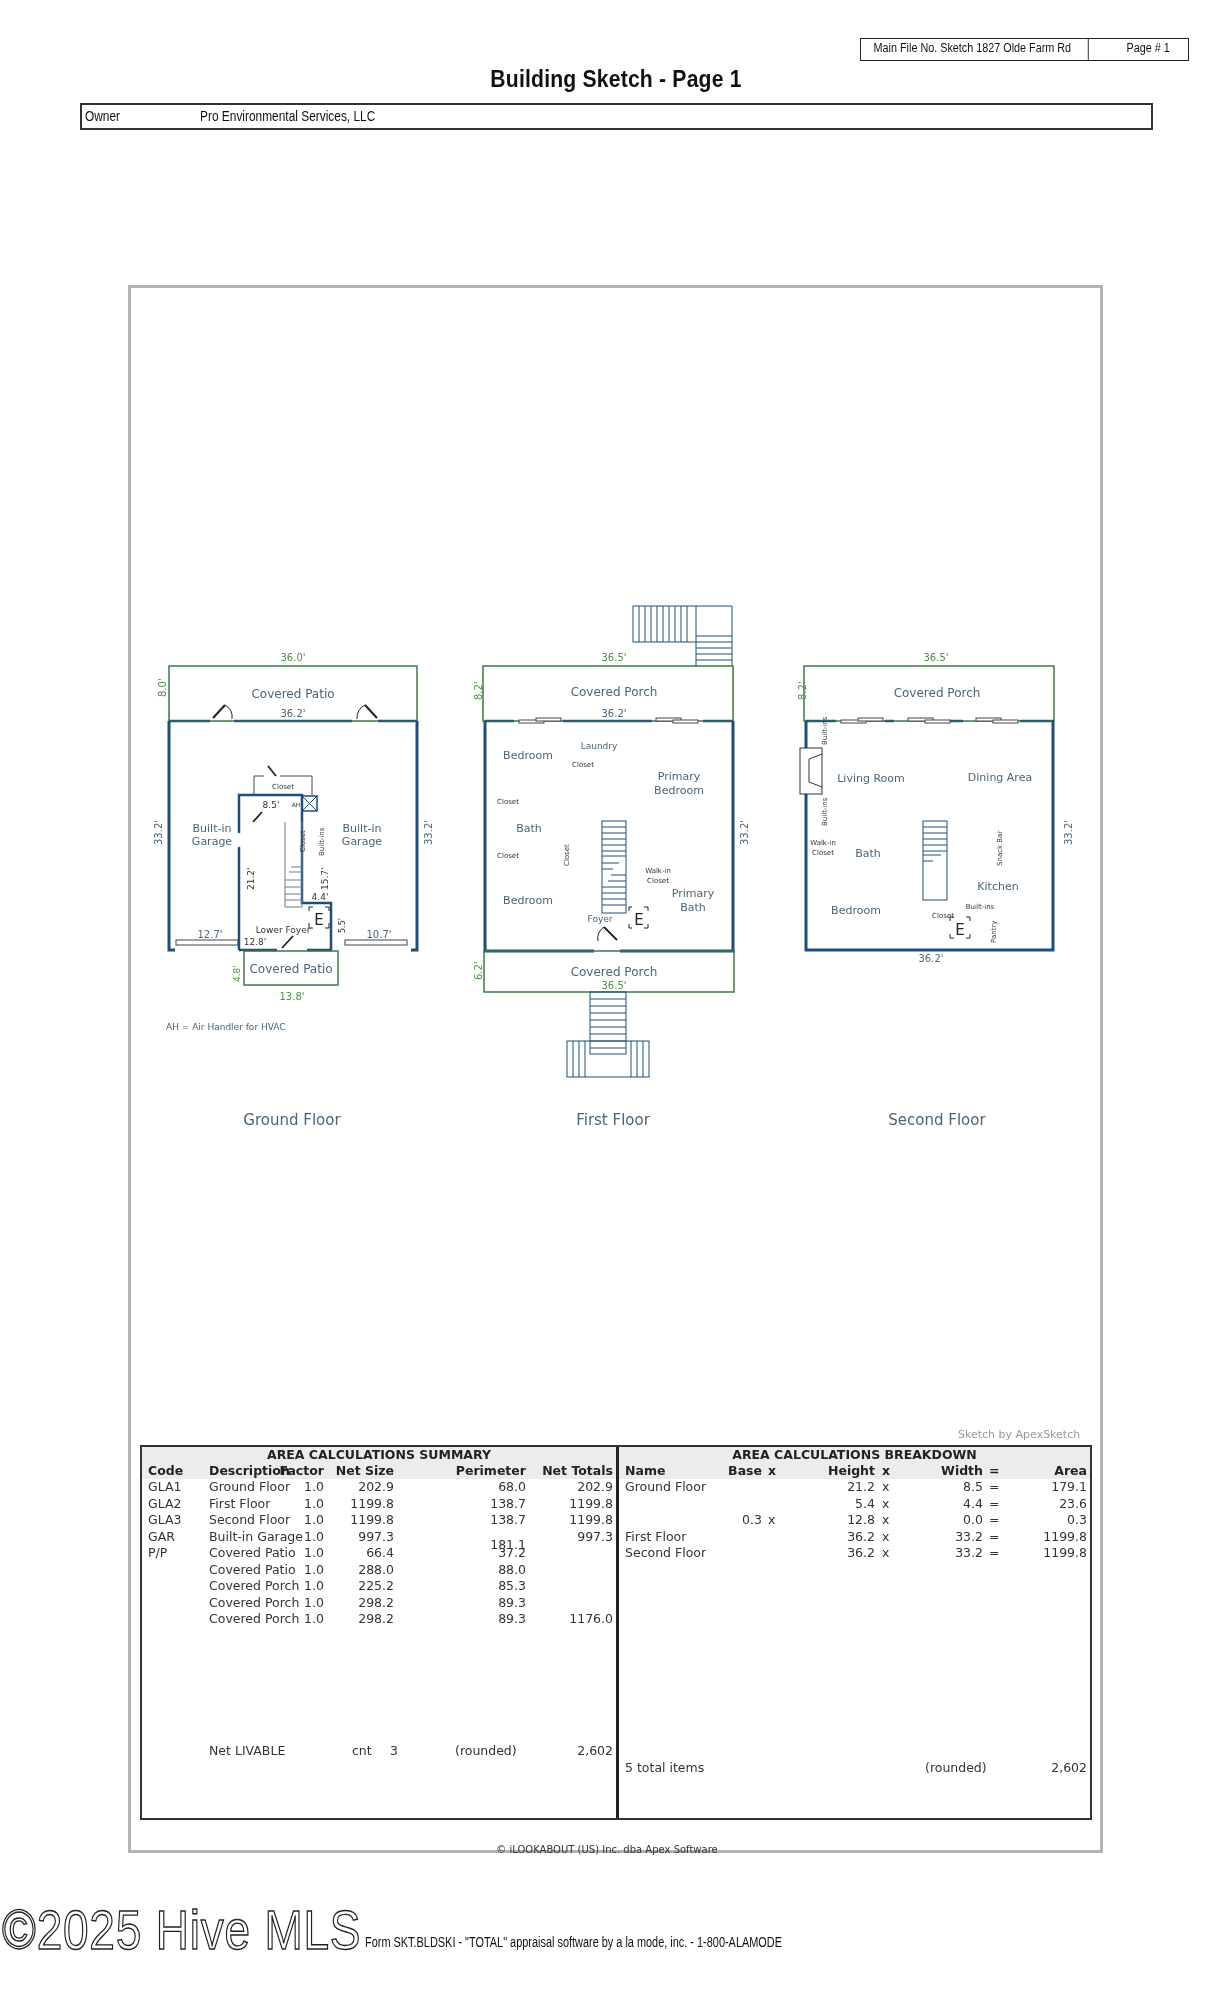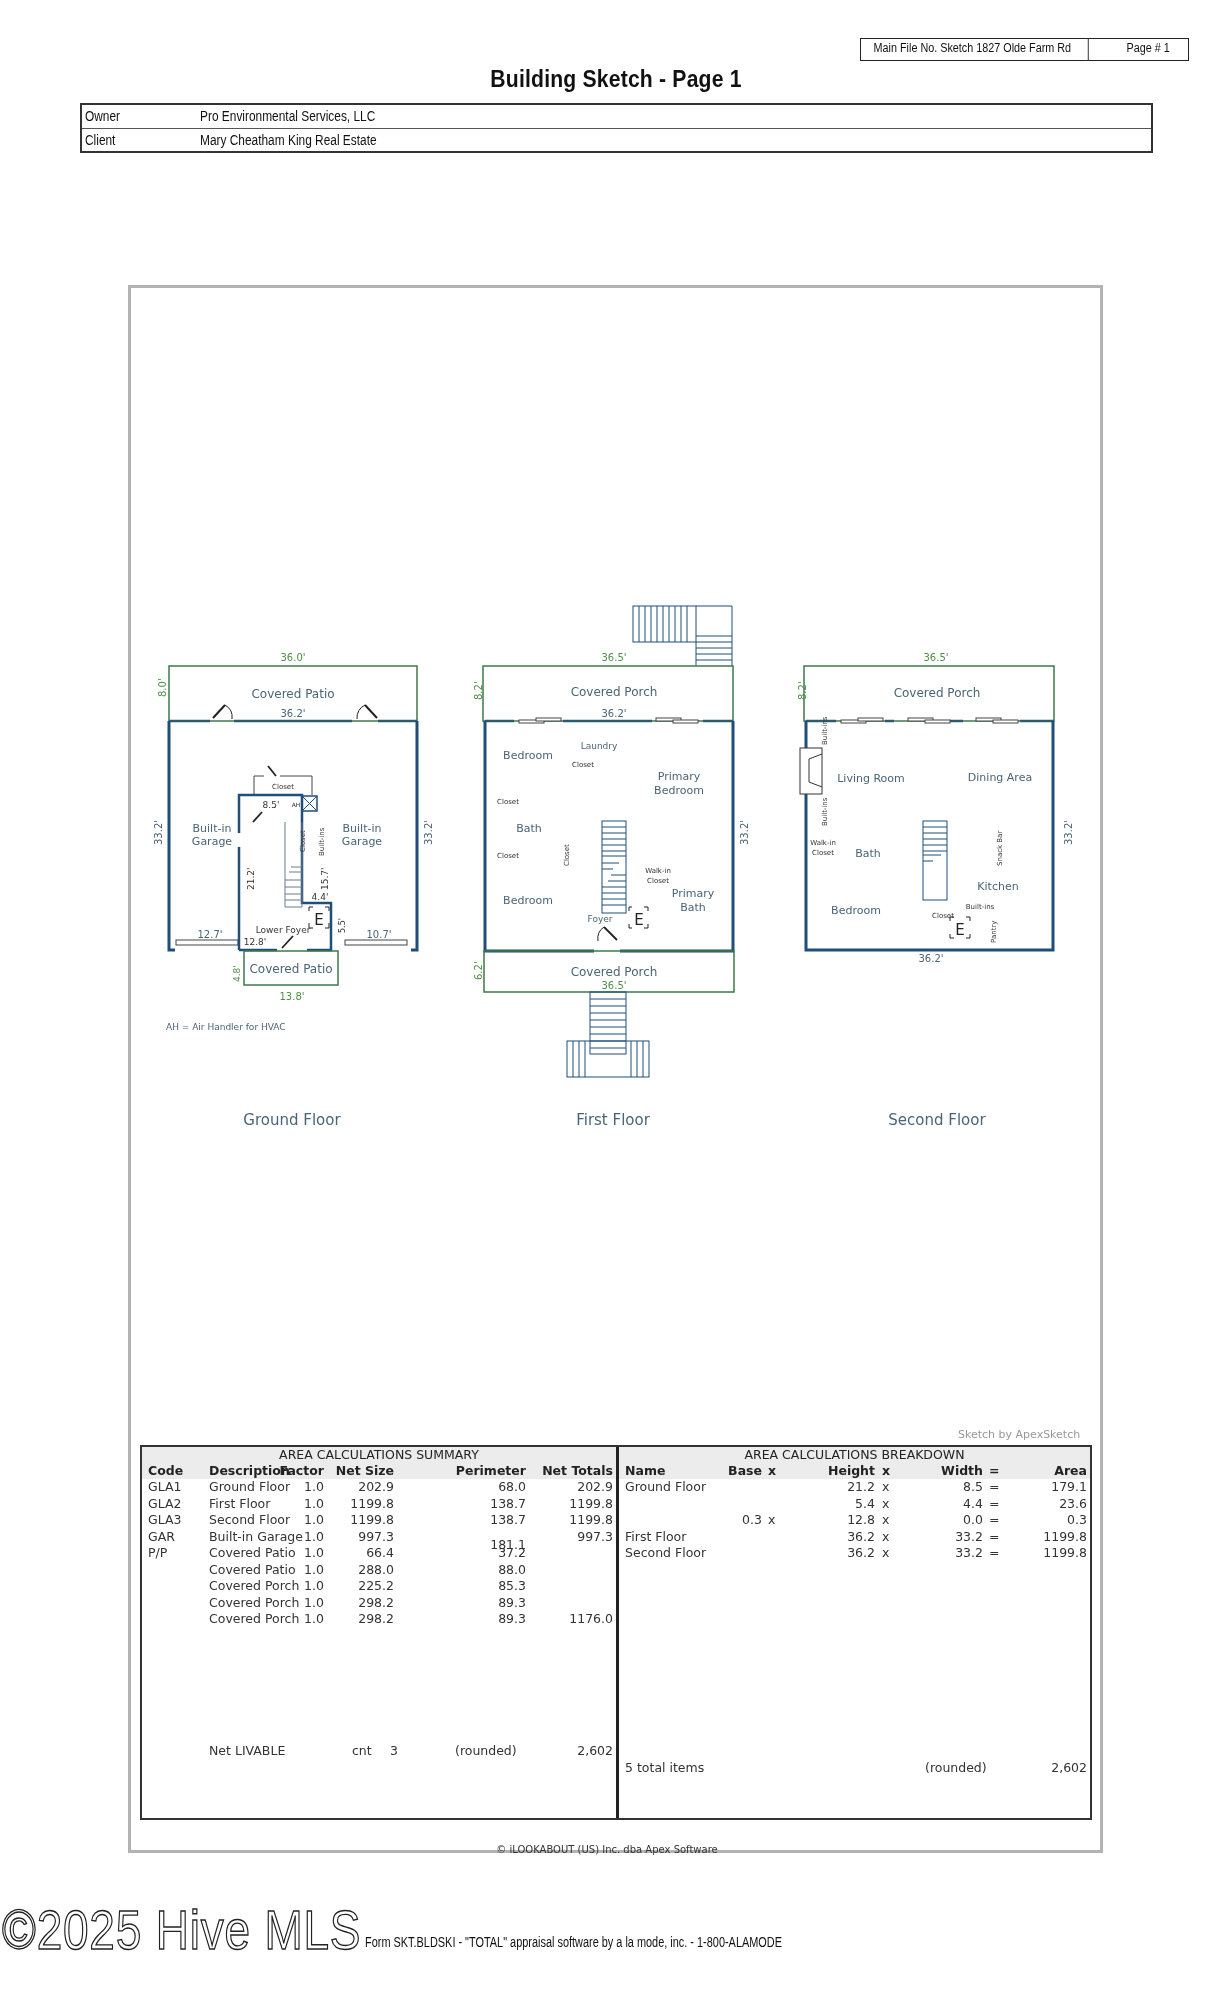--- a/index.html
+++ b/index.html
@@ -15,21 +15,21 @@
   #info .row:last-child{border-bottom:none;}
   #info .lbl,#info .val{position:absolute;top:3px;white-space:nowrap;transform:scaleX(0.85);transform-origin:left;}
   #frame{left:128px;top:285px;width:975px;height:1568px;border:3px solid #b3b3b3;box-sizing:border-box;}
   svg text{font-family:"DejaVu Sans",sans-serif;}
   .floor-label{font-size:15px;fill:#4a6478;}
   #apex{left:958px;top:1428px;font-family:"DejaVu Sans",sans-serif;font-size:11px;color:#999;}
   #calc{left:140px;top:1445px;width:952px;height:375px;border:2px solid #333;box-sizing:border-box;font-family:"DejaVu Sans",sans-serif;font-size:12.5px;color:#333;}
   #calc .half{position:absolute;top:0;bottom:0;}
   #calc .left{left:0;width:474px;border-right:3px solid #222;}
   #calc .right{left:477px;right:0;}
-  .calc-title{background:#ececec;text-align:center;font-weight:normal;height:16px;line-height:16px;font-size:12.5px;color:#222;}
+  .calc-title{background:#ececec;text-align:center;font-weight:bold;height:16px;line-height:16px;font-size:12.5px;color:#222;}
   .calc-head{background:#ececec;font-weight:bold;height:16px;line-height:16px;position:relative;color:#222;}
   .calc-row{height:16.5px;line-height:16.5px;position:relative;}
   .c{position:absolute;white-space:nowrap;}
   .r{text-align:right;}
   #lookabout{left:0;width:1214px;top:1844px;text-align:center;font-size:10px;color:#333;font-family:"DejaVu Sans",sans-serif;}
   #hive{left:2px;top:1897px;font-size:56px;font-weight:100;color:#fff;-webkit-text-stroke:1.4px #222;letter-spacing:1px;transform:scaleX(0.82);transform-origin:left;font-family:"Liberation Sans",sans-serif;}
   #form-footer{left:365px;top:1934px;font-size:14px;white-space:nowrap;transform:scaleX(0.78);transform-origin:left;}
 </style>
 </head>
 <body>
@@ -37,24 +37,20 @@
 <div id="file-box" class="abs">
   <div class="cell main">Main File No. Sketch 1827 Olde Farm Rd</div>
   <div class="cell page">Page # 1</div>
 </div>
 <div id="title" class="abs">Building Sketch - Page 1</div>
 
 <div id="info" class="abs">
   <div class="row">
     <span class="lbl" style="left:3px">Owner</span>
     <span class="val" style="left:118px">Pro Environmental Services, LLC</span>
-  </div>
-  <div class="row">
-    <span class="lbl" style="left:3px">Client</span>
-    <span class="val" style="left:118px">Mary Cheatham King Real Estate</span>
   </div>
 </div>
 
 <div id="frame" class="abs"></div>
 
 <svg class="abs" style="left:0;top:0" width="1214" height="1420">
 
   <g>
 
     <rect x="169" y="666" width="248" height="55" fill="none" stroke="#3d7a4a" stroke-width="1.5"></rect>

